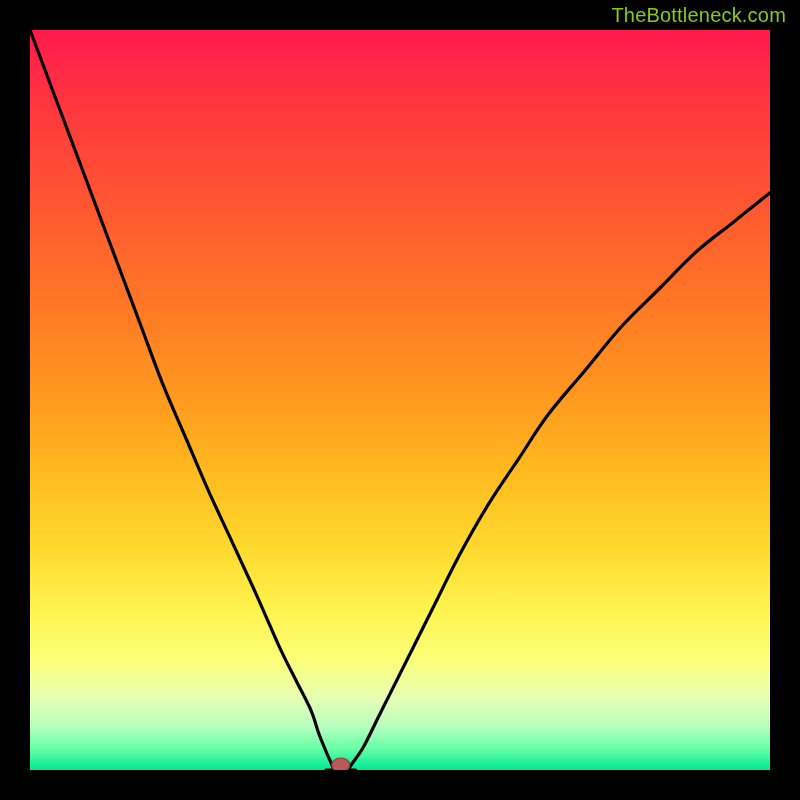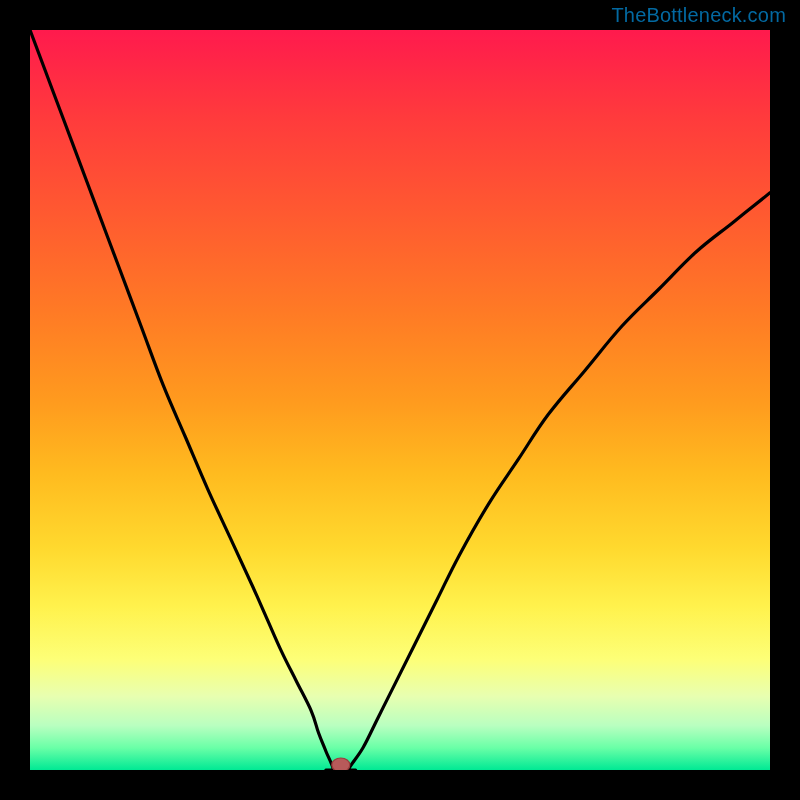--- a/index.html
+++ b/index.html
@@ -44,21 +44,21 @@
     position: absolute;
     left: 0;
     top: 0;
     width: 740px;
     height: 740px;
   }
   .watermark {
     position: absolute;
     top: 4px;
     right: 14px;
-    color: #0369a1;
+    color: #84cc16;
     font-size: 20px;
     font-weight: 500;
     letter-spacing: 0.2px;
   }
 </style>
 </head>
 <body>
 
 <div class="frame">
   <div class="watermark">TheBottleneck.com</div>

